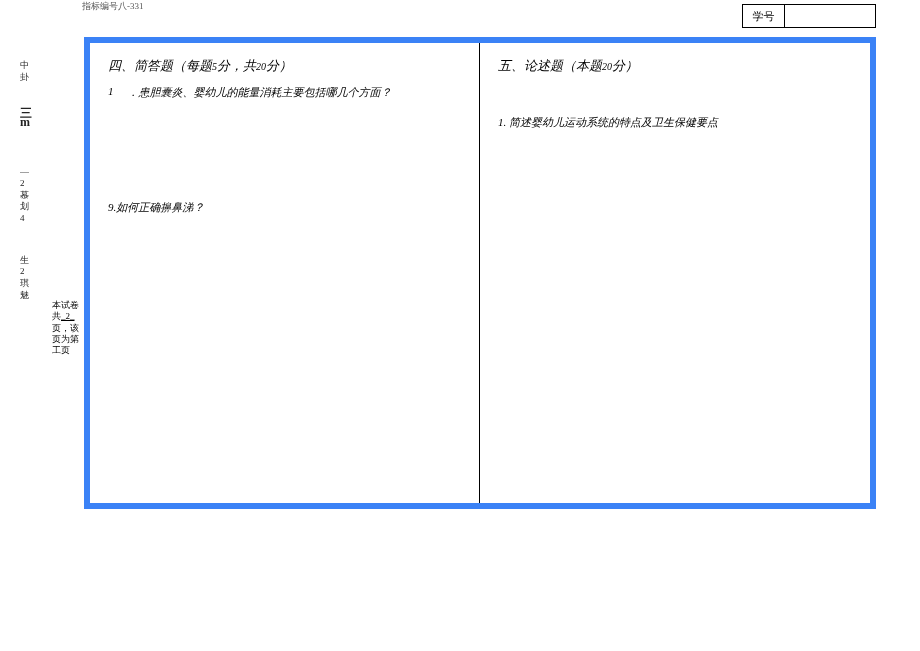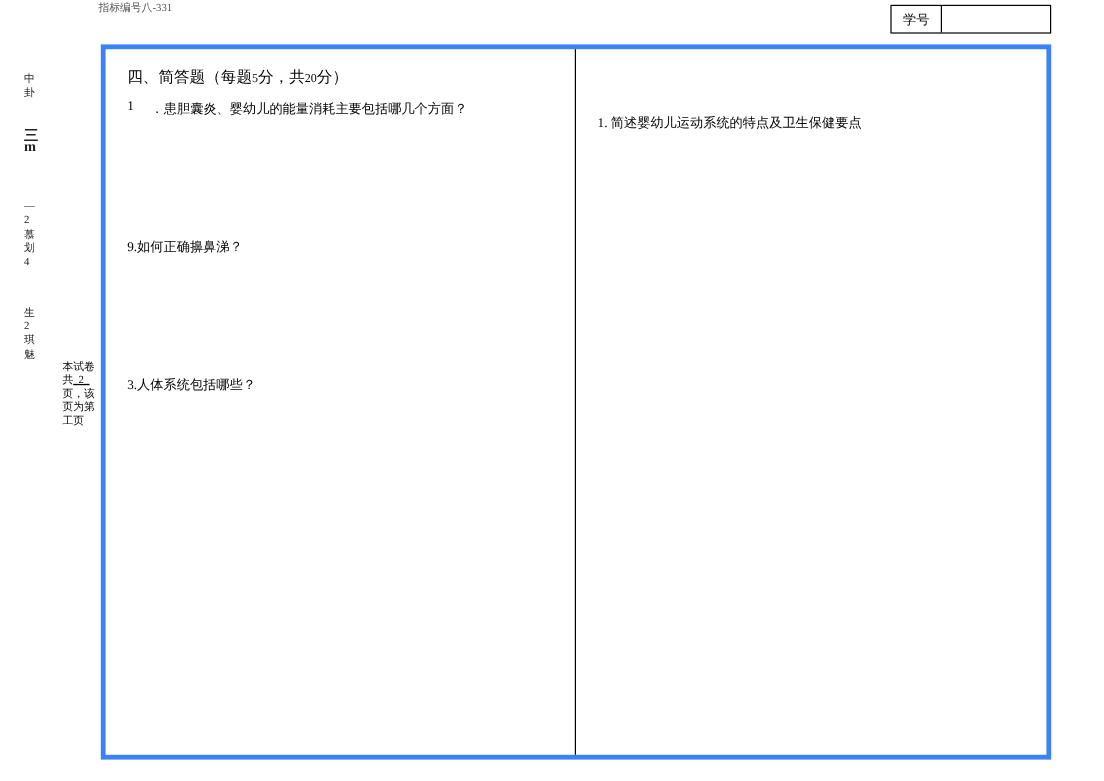--- a/index.html
+++ b/index.html
@@ -66,23 +66,24 @@
       width: 28px;
       font-size: 9px;
       line-height: 1.25;
     }
     .page-note u { text-decoration: underline; }
     .main-frame {
       position: absolute;
       left: 84px;
       top: 37px;
       width: 792px;
-      height: 596px;
-      border: 4px solid #3b82f6;
+      height: 472px;
+      border: 6px solid #3b82f6;
       display: flex;
+      font-style: italic;
     }
     .col-left {
       width: 50%;
       border-right: 1px solid #000;
       padding: 14px 16px 12px 18px;
     }
     .col-right {
       width: 50%;
       padding: 14px 16px 12px 18px;
     }
@@ -146,22 +147,22 @@
     <div class="section-title">
       <span>四、简答题（每题</span><span class="sub">5</span><span>分，共</span><span class="sub">20</span><span>分）</span>
     </div>
     <div class="q-item">
       <span class="q-num">1</span>
       <span>．患胆囊炎、婴幼儿的能量消耗主要包括哪几个方面？</span>
     </div>
     <div class="q-item">
       <span>9.如何正确擤鼻涕？</span>
     </div>
-    <div class="q-item">
-      <span>3.人体系统包括哪些？</span>
-    </div>
   </div>
   <div class="col-right">
+    <div class="section-title">
+      <span>五、论述题（本题</span><span class="sub">20</span><span>分）</span>
+    </div>
     <div class="q-item last">
       <span>1. 简述婴幼儿运动系统的特点及卫生保健要点</span>
     </div>
   </div>
 </div>
 
 </body></html>

